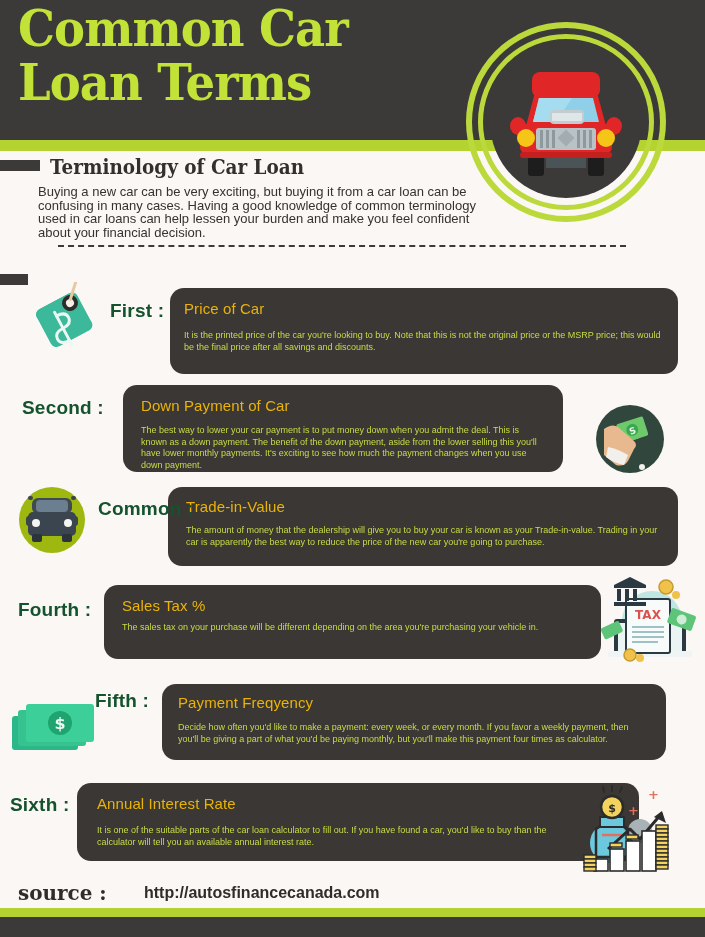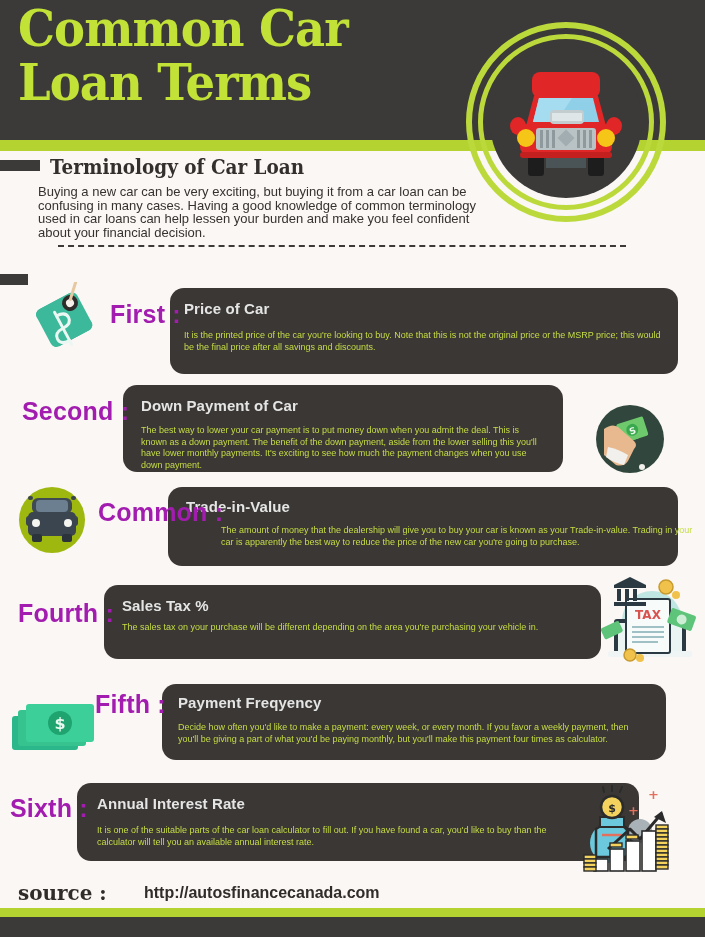--- a/index.html
+++ b/index.html
@@ -70,36 +70,36 @@
   .sec-dash{ left:0px; top:274px; width:28px; height:11px; }
 
   
   .card{
     position:absolute;
     background:#3a3734;
     border-radius:14px;
   }
   .card-title{
     position:absolute;
-    color:#e5e5e5;
-    font-weight:bold;
+    color:#eab308;
+    font-weight:normal;
     font-size:15px;
     letter-spacing:0.1px;
   }
   .card-body{
     position:absolute;
     color:#c6dd45;
     font-size:9px;
     line-height:11.5px;
   }
   .ordinal{
     position:absolute;
     font-weight:bold;
-    font-size:25px;
-    color:#a21caf;
+    font-size:19px;
+    color:#14532d;
     letter-spacing:0.2px;
     z-index:5;
   }
 
   
   .icon{ position:absolute; }
 
   
   .src-label{
     position:absolute; left:18px; top:880px;
@@ -212,21 +212,21 @@
     <circle cx="18" cy="37" r="4" fill="#f4f4f0"></circle>
     <circle cx="50" cy="37" r="4" fill="#f4f4f0"></circle>
     <rect x="14" y="48" width="10" height="8" rx="2" fill="#2c343b"></rect>
     <rect x="44" y="48" width="10" height="8" rx="2" fill="#2c343b"></rect>
     <rect x="10" y="10" width="5" height="4" rx="2" fill="#3b4550"></rect>
     <rect x="53" y="10" width="5" height="4" rx="2" fill="#3b4550"></rect>
   </svg>
   <div class="ordinal" style="left:98px; top:498px;">Common :</div>
   <div class="card" style="left:168px; top:487px; width:510px; height:79px;">
     <div class="card-title" style="left:18px; top:11px;">Trade-in-Value</div>
-    <div class="card-body" style="left:18px; top:38px; width:478px;margin-left:35px;">The amount of money that the dealership will give you to buy your car is known as your Trade-in-value. Trading in your car is apparently the best way to reduce the price of the new car you're going to purchase.</div>
+    <div class="card-body" style="left:18px; top:38px; width:478px;">The amount of money that the dealership will give you to buy your car is known as your Trade-in-value. Trading in your car is apparently the best way to reduce the price of the new car you're going to purchase.</div>
   </div>
 
   <div class="ordinal" style="left:18px; top:599px;">Fourth :</div>
   <div class="card" style="left:104px; top:585px; width:497px; height:74px;">
     <div class="card-title" style="left:18px; top:12px;">Sales Tax %</div>
     <div class="card-body" style="left:18px; top:37px; width:462px;">The sales tax on your purchase will be different depending on the area you're purchasing your vehicle in.</div>
   </div>
   <svg class="icon" style="left:600px; top:573px;" width="98" height="90" viewBox="0 0 98 90">
     <circle cx="52" cy="48" r="30" fill="#bfe6e2"></circle>
     <rect x="14" y="46" width="72" height="34" rx="3" fill="#2b3a42"></rect>

